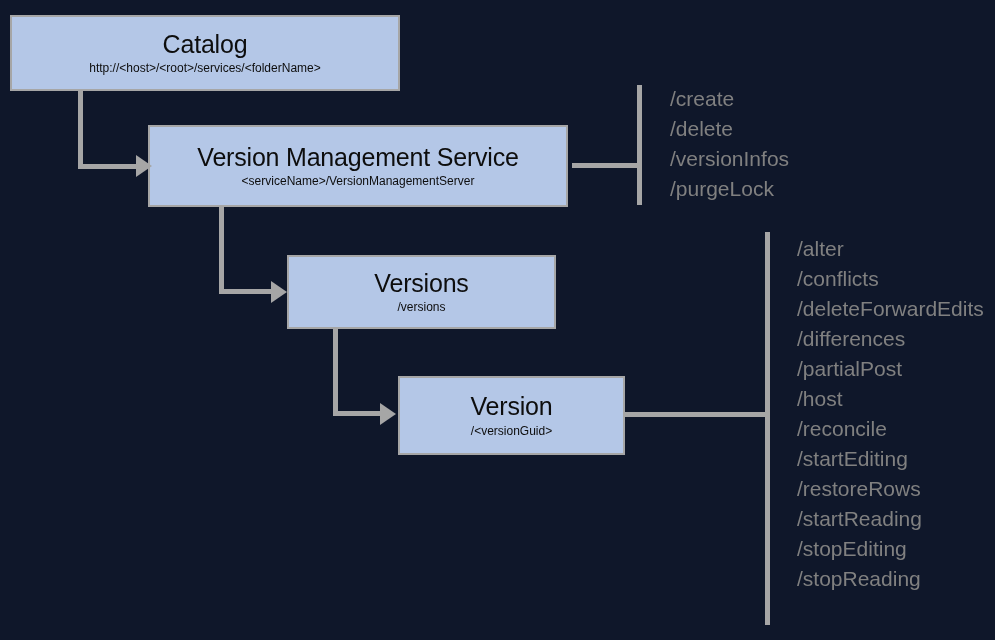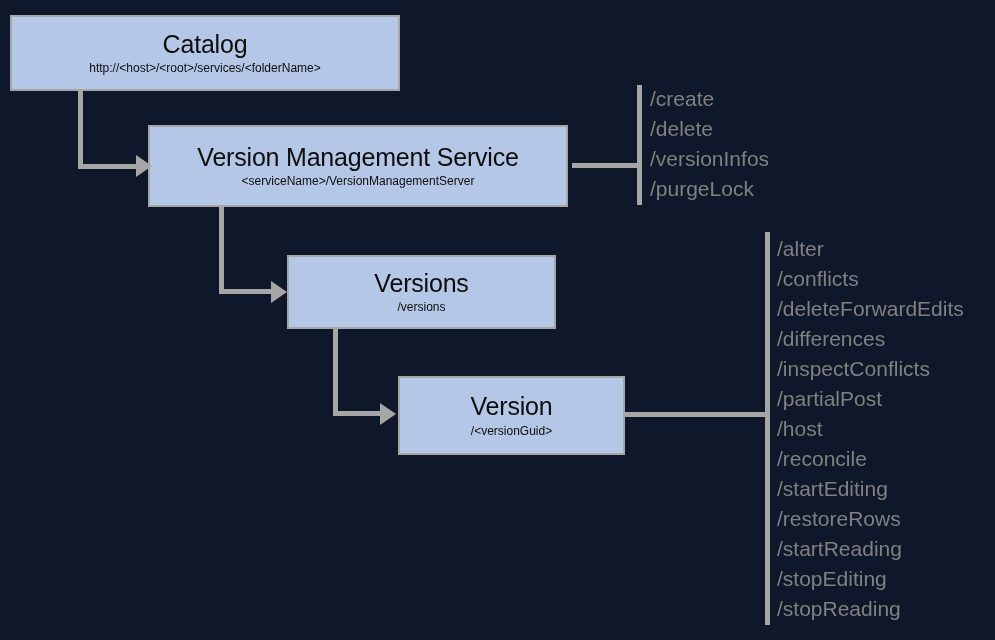--- a/index.html
+++ b/index.html
@@ -99,21 +99,21 @@
   
   .ops {
     position: absolute;
     color: #808080;
     font-size: 21px;
     line-height: 30px;
     white-space: nowrap;
   }
   #ops-service { left: 650px; top: 84px; }
   #ops-version { left: 777px; top: 234px; }
-  .ops .op { display: block; }
+  .ops .op { display: block; margin-left: 20px; }
 </style>
 </head>
 <body>
 
 <div id="diagram">
 
   <div class="node" id="node-catalog">
     <span class="title">Catalog</span>
     <span class="subtitle">http://&lt;host&gt;/&lt;root&gt;/services/&lt;folderName&gt;</span>
   </div>
@@ -156,21 +156,20 @@
     <span class="op">/delete</span>
     <span class="op">/versionInfos</span>
     <span class="op">/purgeLock</span>
   </div>
 
   <div class="ops" id="ops-version">
     <span class="op">/alter</span>
     <span class="op">/conflicts</span>
     <span class="op">/deleteForwardEdits</span>
     <span class="op">/differences</span>
-    <span class="op">/inspectConflicts</span>
     <span class="op">/partialPost</span>
     <span class="op">/host</span>
     <span class="op">/reconcile</span>
     <span class="op">/startEditing</span>
     <span class="op">/restoreRows</span>
     <span class="op">/startReading</span>
     <span class="op">/stopEditing</span>
     <span class="op">/stopReading</span>
   </div>
 

